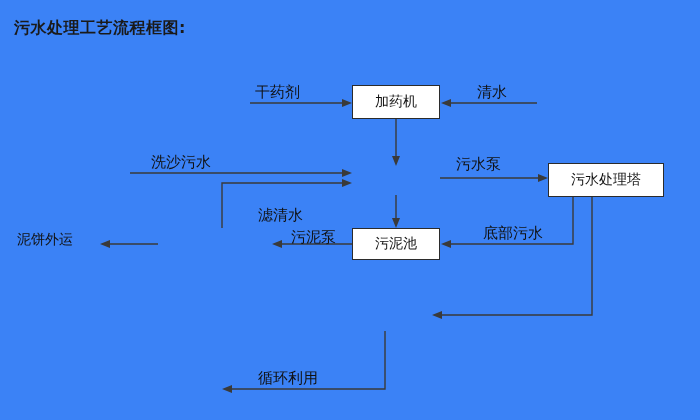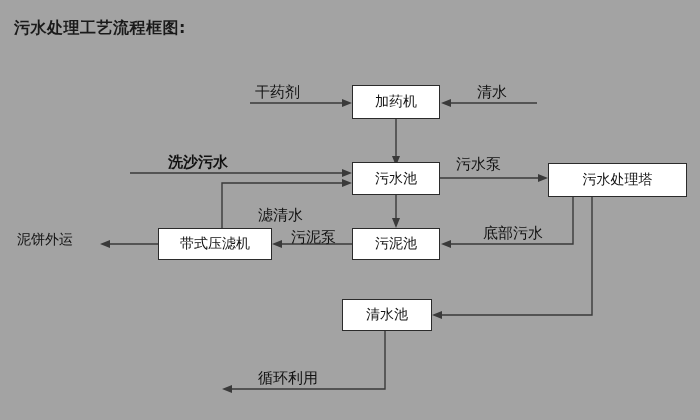--- a/index.html
+++ b/index.html
@@ -7,21 +7,21 @@
     padding: 0;
     background: #ffffff;
   }
   body {
     font-family: "DejaVu Sans", "Liberation Sans", sans-serif;
   }
   #canvas {
     position: relative;
     width: 700px;
     height: 420px;
-    background: #a3a3a3;
+    background: #3b82f6;
     overflow: hidden;
   }
   #title {
     position: absolute;
     left: 14px;
     top: 18px;
     font-size: 16px;
     font-weight: bold;
     color: #1a1a1a;
     letter-spacing: 0.5px;
@@ -112,35 +112,32 @@
 
     <polyline points="592,197 592,315 438,315"></polyline>
     <polygon class="arrowfill" points="432,315 442,311 442,319"></polygon>
 
     <polyline points="385,331 385,389 228,389"></polyline>
     <polygon class="arrowfill" points="222,389 232,385 232,393"></polygon>
   </svg>
 
   <div class="node" style="left:352px; top:85px; width:88px; height:34px;">加药机</div>
 
-  <div class="node" style="left:352px; top:162px; width:88px; height:33px;">污水池</div>
 
-  <div class="node" style="left:548px; top:163px; width:139px; height:34px;">污水处理塔</div>
+  <div class="node" style="left:548px; top:163px; width:116px; height:34px;">污水处理塔</div>
 
   <div class="node" style="left:352px; top:228px; width:88px; height:32px;">污泥池</div>
 
-  <div class="node" style="left:158px; top:228px; width:114px; height:32px;">带式压滤机</div>
 
-  <div class="node" style="left:342px; top:299px; width:90px; height:32px;">清水池</div>
 
   <div class="edge-label" style="left:255px; top:83px;">干药剂</div>
 
   <div class="edge-label" style="left:477px; top:83px;">清水</div>
 
-  <div class="edge-label" style="left:168px; top:153px;font-weight:bold;">洗沙污水</div>
+  <div class="edge-label" style="left:151px; top:153px;">洗沙污水</div>
 
   <div class="edge-label" style="left:258px; top:190px;margin-top:16px;">滤清水</div>
 
   <div class="edge-label" style="left:456px; top:155px;">污水泵</div>
 
   <div class="edge-label" style="left:466px; top:224px;margin-left:17px;">底部污水</div>
 
   <div class="edge-label" style="left:291px; top:228px;">污泥泵</div>
 
   <div class="term-label" style="left:17px; top:231px;">泥饼外运</div>

